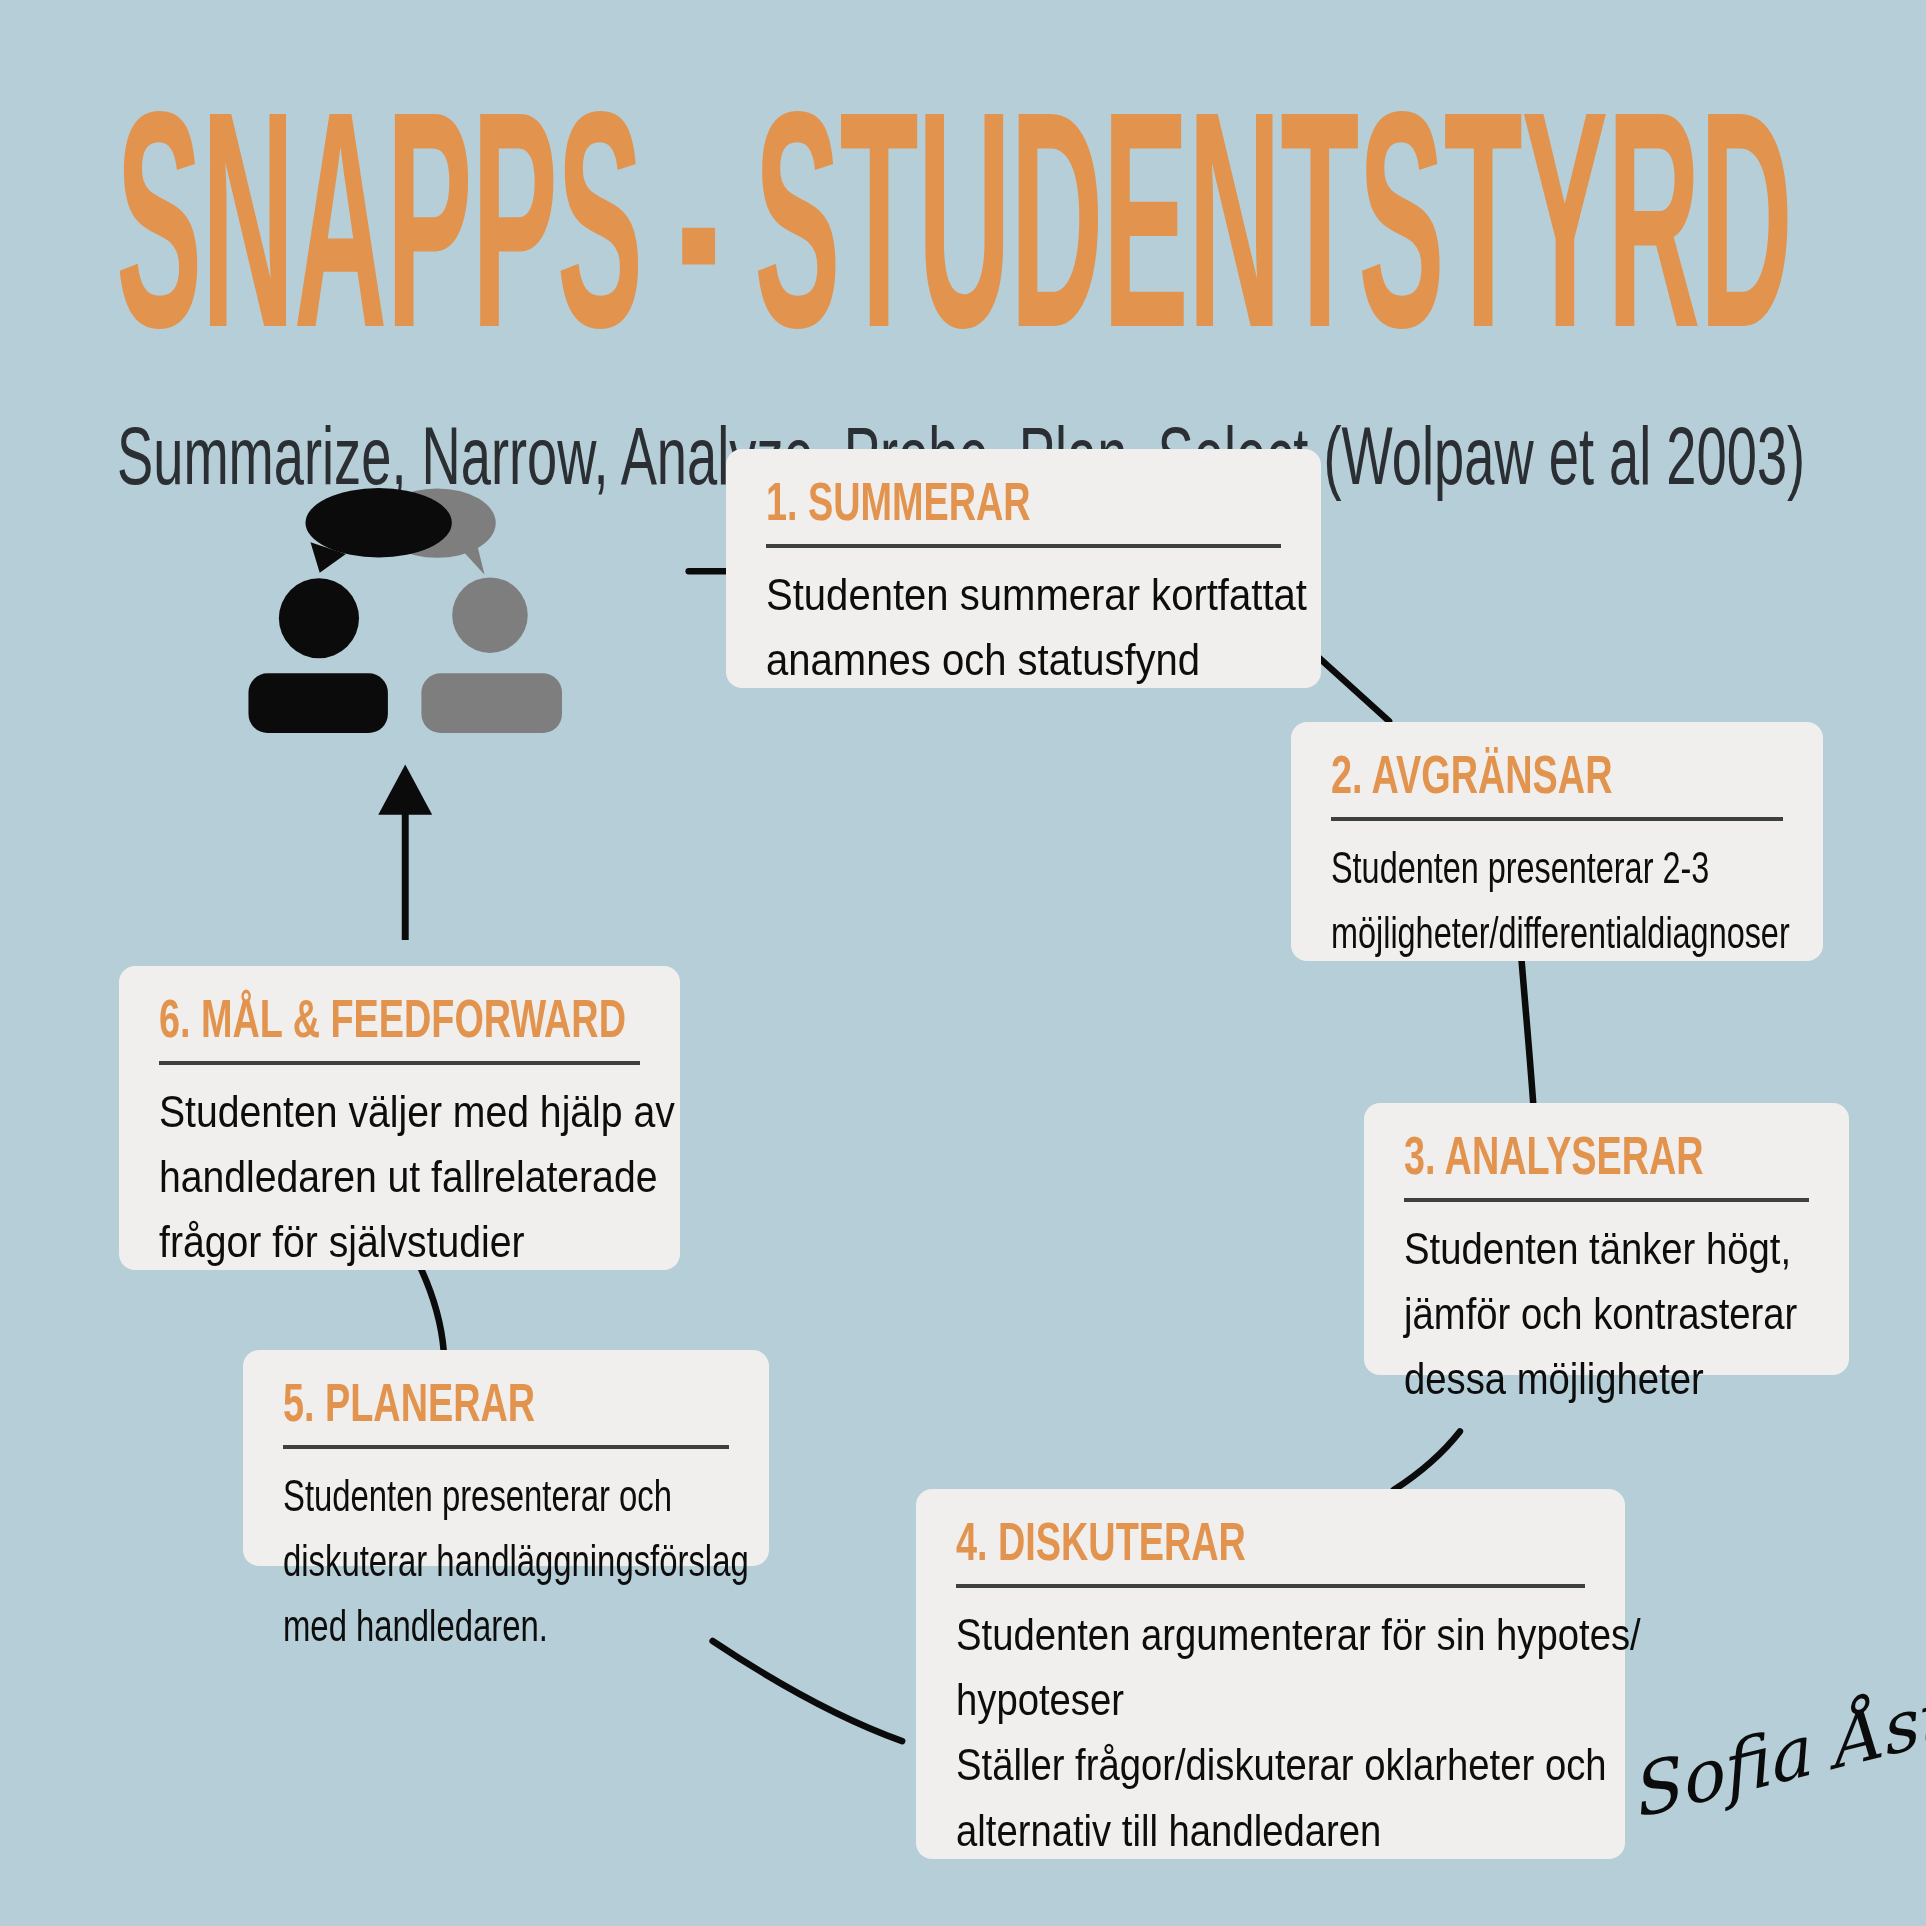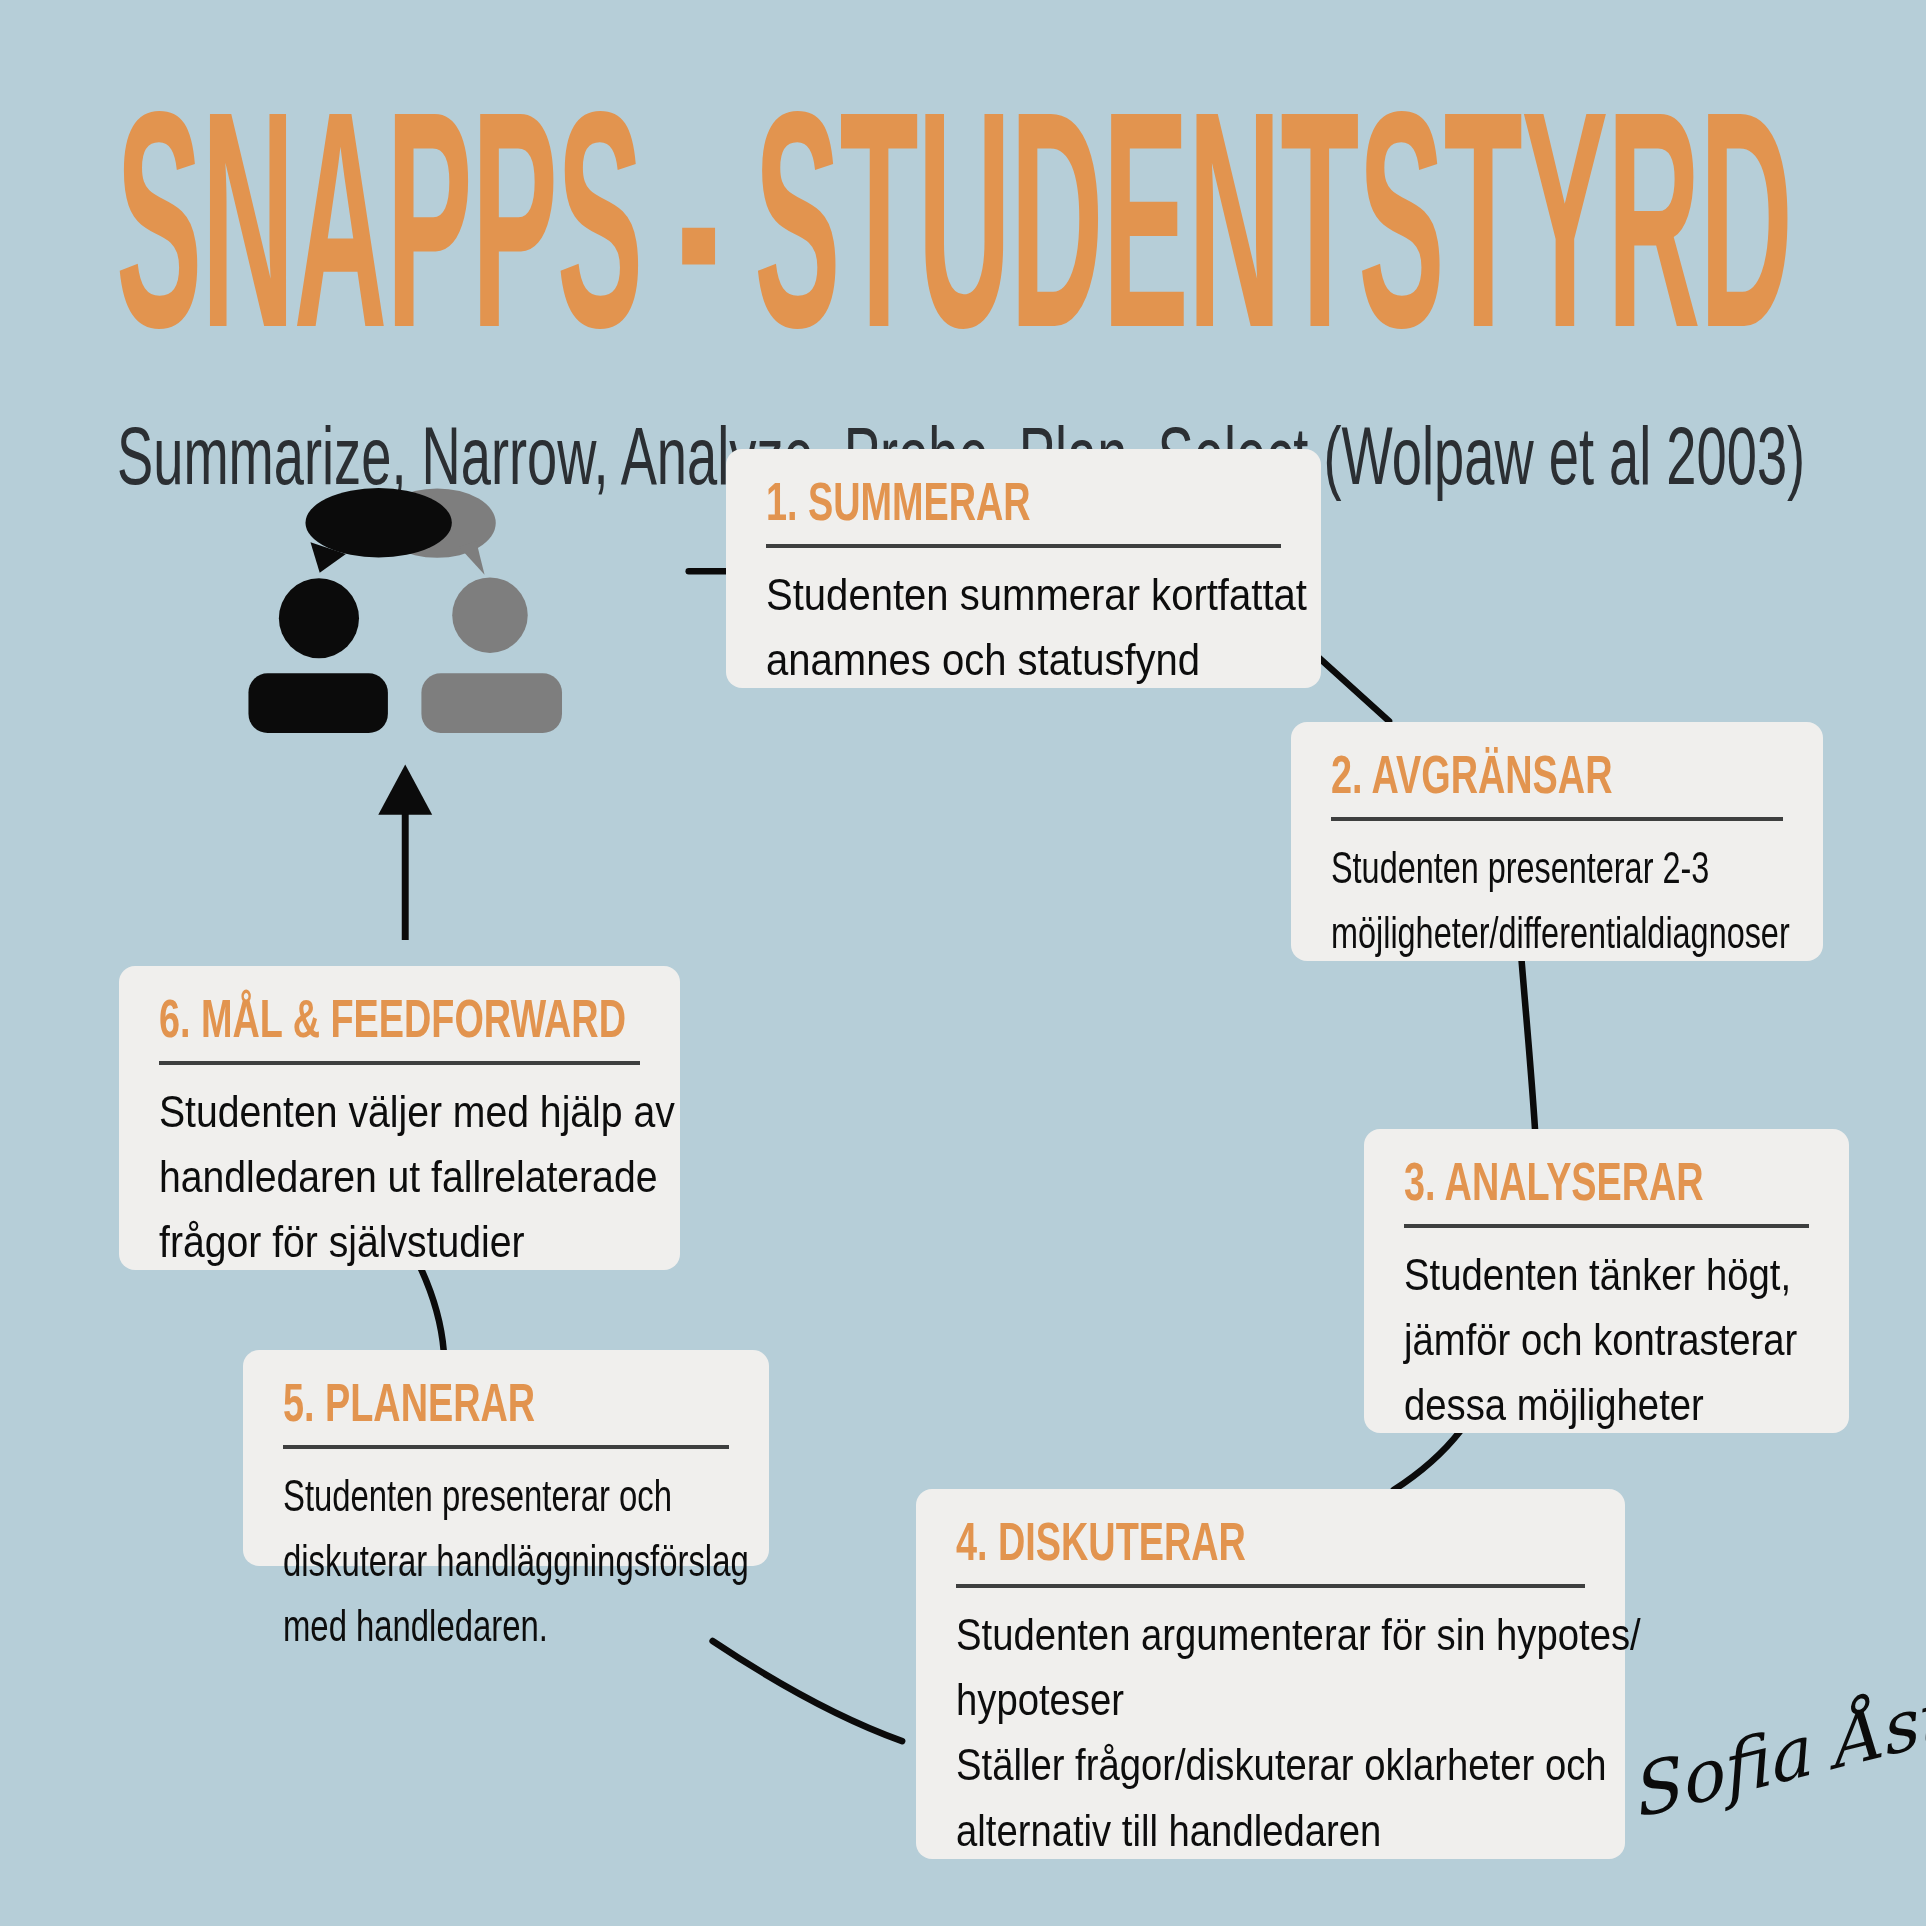--- a/index.html
+++ b/index.html
@@ -41,21 +41,21 @@
     margin-top:11.6px;
   }
   .card-body{
     margin-top:14px;
     font-size:45px;line-height:1.45;
     white-space:pre;
     transform-origin:left top;
   }
   .card1{left:726px;top:449px;width:595px;height:239px;}
   .card2{left:1291px;top:722px;width:532px;height:239px;}
-  .card3{left:1364px;top:1129px;width:485px;height:304px;}
+  .card3{left:1364px;top:1103px;width:485px;height:272px;}
   .card4{left:916px;top:1489px;width:709px;height:370px;}
   .card5{left:243px;top:1350px;width:526px;height:216px;}
   .card6{left:119px;top:930px;width:561px;height:304px;margin-top:36px;}
   .b1{transform:scaleX(0.89);}
   .b2{transform:scaleX(0.72);}
   .b3{transform:scaleX(0.85);}
   .b4{transform:scaleX(0.85);}
   .b5{transform:scaleX(0.73);}
   .b6{transform:scaleX(0.87);}
   

